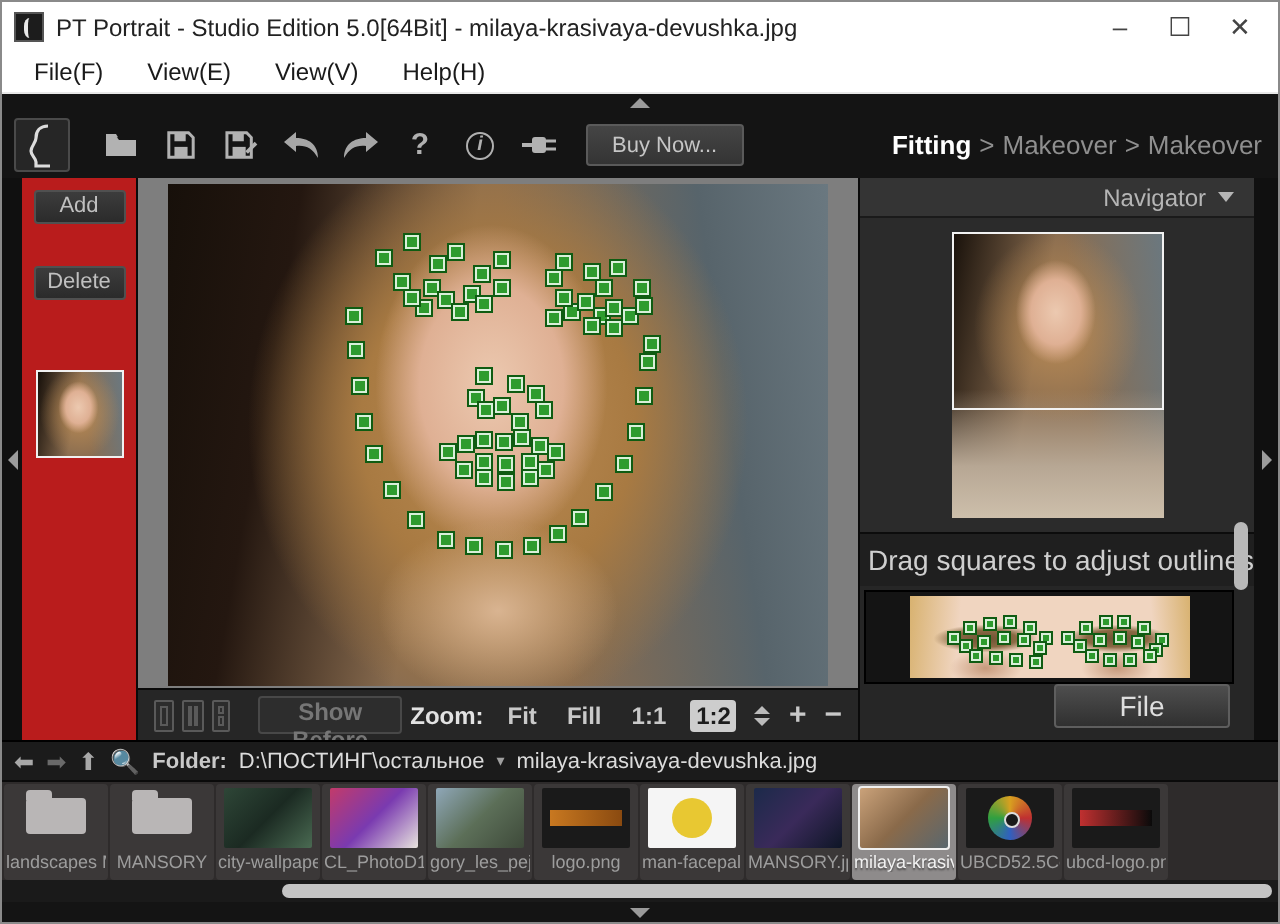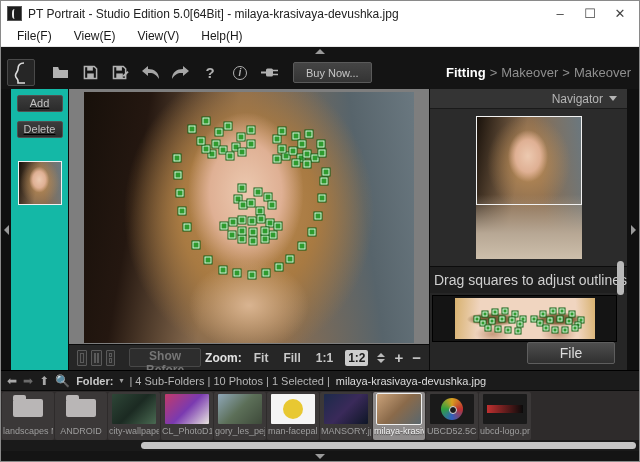--- a/index.html
+++ b/index.html
@@ -38,21 +38,21 @@
   .breadcrumb { margin-left:auto; font-size:13px; color:#8f8f8f; white-space:nowrap; }
   .breadcrumb .seg { color:#8f8f8f; }
   .breadcrumb .seg.active { color:#ffffff; font-weight:bold; }
   .breadcrumb .sep { margin:0 4px; color:#8f8f8f; }
 
   
   .main-row { flex:1 1 auto; display:flex; min-height:0; background:#141414; }
   .edge-strip { flex:0 0 10px; display:flex; align-items:center; justify-content:center; background:#101010; }
   .edge-strip.right { flex:0 0 12px; }
 
-  .left-panel { flex:0 0 58px; background:#14b8a6; border-right:1px solid #0a0a0a; padding-top:6px; display:flex; flex-direction:column; align-items:center; gap:9px;text-decoration:underline; }
+  .left-panel { flex:0 0 58px; background:#b91c1c; border-right:1px solid #0a0a0a; padding-top:6px; display:flex; flex-direction:column; align-items:center; gap:21px; }
   .side-btn { width:46px; height:17px; background:linear-gradient(#3c3c3c,#2b2b2b); border:1px solid #505050; border-radius:2px; color:#c0c0c0; font-size:11px; line-height:15px; text-align:center; }
   .face-thumb { width:44px; height:44px; border:1px solid #f0f0f0; margin-top:14px;
     background-color:#8a6d50;
     background-image:
       radial-gradient(ellipse 10px 13px at 48% 42%, #ecc9b0 0%, #dfb094 62%, rgba(223,176,148,0) 100%),
       radial-gradient(ellipse 20px 23px at 50% 48%, #bd8d55 0%, rgba(168,122,66,0) 100%),
       linear-gradient(100deg, #17100a 0%, rgba(36,23,16,0) 45%),
       linear-gradient(262deg, #6a7880 0%, rgba(87,100,107,0) 45%); }
 
   .canvas-col { flex:1 1 auto; display:flex; flex-direction:column; min-width:0; }
@@ -402,49 +402,55 @@
       <div class="tri-right"></div>
     </div>
   </div>
 
   <div class="folder-bar">
     <span class="fb-icon">⬅</span>
     <span class="fb-icon dim">➡</span>
     <span class="fb-icon">⬆</span>
     <span class="fb-icon">🔍</span>
     <span class="fb-label">Folder:</span>
+    <span class="fb-path">D:\ПОСТИНГ\остальное</span>
     <span class="fb-caret">▾</span>
-    <span class="fb-stats">| 4 Sub-Folders | 10 Photos | 1 Selected |</span>
     <span class="fb-file">milaya-krasivaya-devushka.jpg</span>
   </div>
 
   <div class="filmstrip" id="filmstrip">
       <div class="tile">
         <div class="thumb">
           <div class="folder-shape"></div>
         </div>
         <span class="label">landscapes M.</span>
       </div>
       <div class="tile">
         <div class="thumb">
           <div class="folder-shape"></div>
         </div>
-        <span class="label">ANDROID</span>
+        <span class="label">MANSORY</span>
       </div>
       <div class="tile">
         <div class="thumb" style="background: linear-gradient(135deg, rgb(46, 70, 55), rgb(27, 42, 34), rgb(74, 106, 82));"></div>
         <span class="label">city-wallpape.</span>
       </div>
       <div class="tile">
         <div class="thumb" style="background: linear-gradient(135deg, rgb(194, 58, 106), rgb(122, 58, 176), rgb(232, 228, 222));"></div>
         <span class="label">CL_PhotoD12.</span>
       </div>
       <div class="tile">
         <div class="thumb" style="background: linear-gradient(135deg, rgb(143, 167, 184), rgb(92, 111, 88), rgb(62, 74, 58));"></div>
         <span class="label">gory_les_pejz.</span>
+      </div>
+      <div class="tile">
+        <div class="thumb" style="background: rgb(26, 26, 26);">
+          <div class="banner-strip" style="background: linear-gradient(90deg, rgb(200, 120, 32), rgb(138, 74, 16));"></div>
+        </div>
+        <span class="label">logo.png</span>
       </div>
       <div class="tile">
         <div class="thumb" style="background: rgb(245, 245, 245);">
           <div class="emoji-face"></div>
         </div>
         <span class="label">man-facepal.</span>
       </div>
       <div class="tile">
         <div class="thumb" style="background: linear-gradient(135deg, rgb(28, 42, 74), rgb(58, 42, 90), rgb(14, 22, 38));"></div>
         <span class="label">MANSORY.jpg</span>

